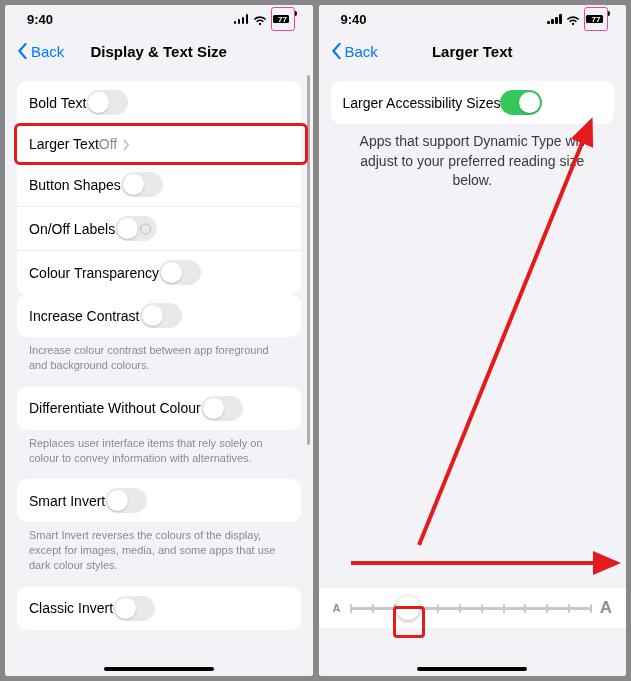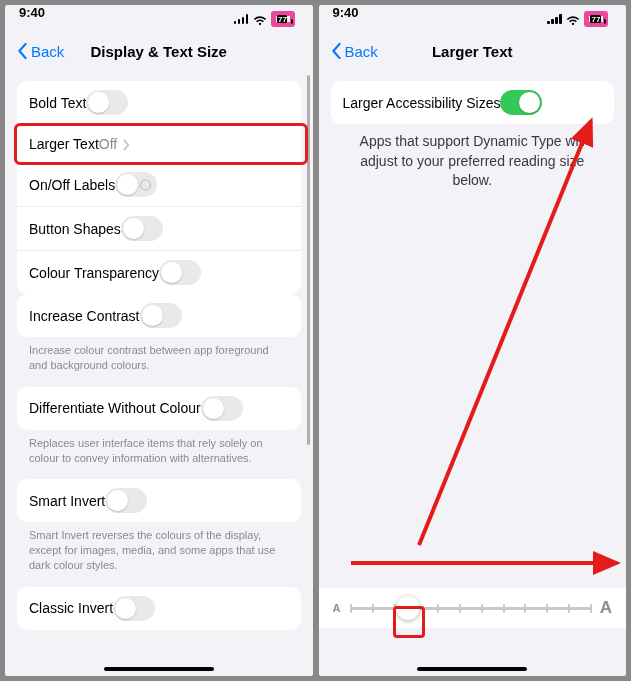--- a/index.html
+++ b/index.html
@@ -1,27 +1,27 @@
 <!DOCTYPE html>
 <html><head>
 <meta charset="utf-8">
 <style>
   * { box-sizing: border-box; margin: 0; padding: 0; font-family: -apple-system, "Helvetica Neue", Arial, sans-serif; -webkit-font-smoothing: antialiased; }
   body { background: #888; width: 631px; height: 681px; overflow: hidden; position: relative; }
   .canvas { position: absolute; inset: 0; display: flex; gap: 6px; padding: 5px; }
   .phone { flex: 1; background: #f2f2f7; border-radius: 2px; position: relative; overflow: hidden; display:flex; flex-direction:column; }
-  .statusbar { height: 28px; display:flex; justify-content:space-between; padding: 0 18px 0 14px; font-size: 13px; font-weight:600; color:#000; }
+  .statusbar { height: 28px; display:flex; align-items:center; justify-content:space-between; padding: 0 18px 0 22px; font-size: 13px; font-weight:600; color:#000; }
   .status-right { display:flex; align-items:center; gap:4px; }
   .sig { width:15px; height:10px; position:relative; }
   .sig span{ position:absolute; bottom:0; width:2.5px; background:#000; border-radius:1px;}
   .sig span:nth-child(1){left:0;height:3px;} .sig span:nth-child(2){left:4px;height:5px;}
   .sig span:nth-child(3){left:8px;height:7px;} .sig span:nth-child(4){left:12px;height:10px;}
   .wifi { width:14px; height:11px; }
   .wifi svg{width:100%;height:100%;}
-  .batt { width:24px; height:16px; border:5px solid #ec4899; border-radius:3px; position:relative; display:flex; align-items:center;}
+  .batt { width:24px; height:24px; border:1px solid #ec4899; border-radius:3px; position:relative; display:flex; align-items:center;}
   .batt::after{content:"";position:absolute;right:-3px;top:3px;width:2px;height:5px;background:#000;border-radius:0 2px 2px 0;}
   .batt-fill{height:8px;margin-left:1px;background:#000;border-radius:1.5px; width:77%;}
   .batt-txt{position:absolute; inset:0; color:#fff; font-size:8px; font-weight:700; display:flex;align-items:center;justify-content:center;}
   .navbar { height: 36px; display:flex; align-items:center; position:relative; padding:0 12px; }
   .back { color:#007aff; font-size:15px; display:flex; align-items:center; cursor:pointer; }
   .back svg{width:11px;height:16px;margin-right:3px;}
   .title { position:absolute; left:0; right:0; text-align:center; font-size:15px; font-weight:700; color:#000; pointer-events:none;}
   .content { flex:1; overflow:hidden; padding: 12px 12px 0 12px; position:relative;}
   .group { background:#fff; border-radius:10px; overflow:hidden; }
   .row { min-height:38px; padding: 9px 12px; display:flex; align-items:center; justify-content:flex-start; font-size:14px; color:#000; position:relative; }
@@ -95,28 +95,28 @@
         <div class="row">
           <span>Larger Text</span>
           <span class="right">
               <span>Off</span>
             <span class="chev"><svg viewBox="0 0 8 14">
                   <path d="M1 1l5 6-5 6"></path>
                 </svg></span>
           </span>
         </div>
         <div class="row">
+          <span>Button Shapes</span>
+          <span class="toggle off">
+              <span class="knob"></span>
+            </span>
+        </div>
+        <div class="row">
           <span>On/Off Labels</span>
           <span class="toggle off labeled">
-              <span class="knob"></span>
-            </span>
-        </div>
-        <div class="row">
-          <span>Button Shapes</span>
-          <span class="toggle off">
               <span class="knob"></span>
             </span>
         </div>
         <div class="row">
           <span>Colour Transparency</span>
           <span class="toggle off">
               <span class="knob"></span>
             </span>
         </div>
       </div>

